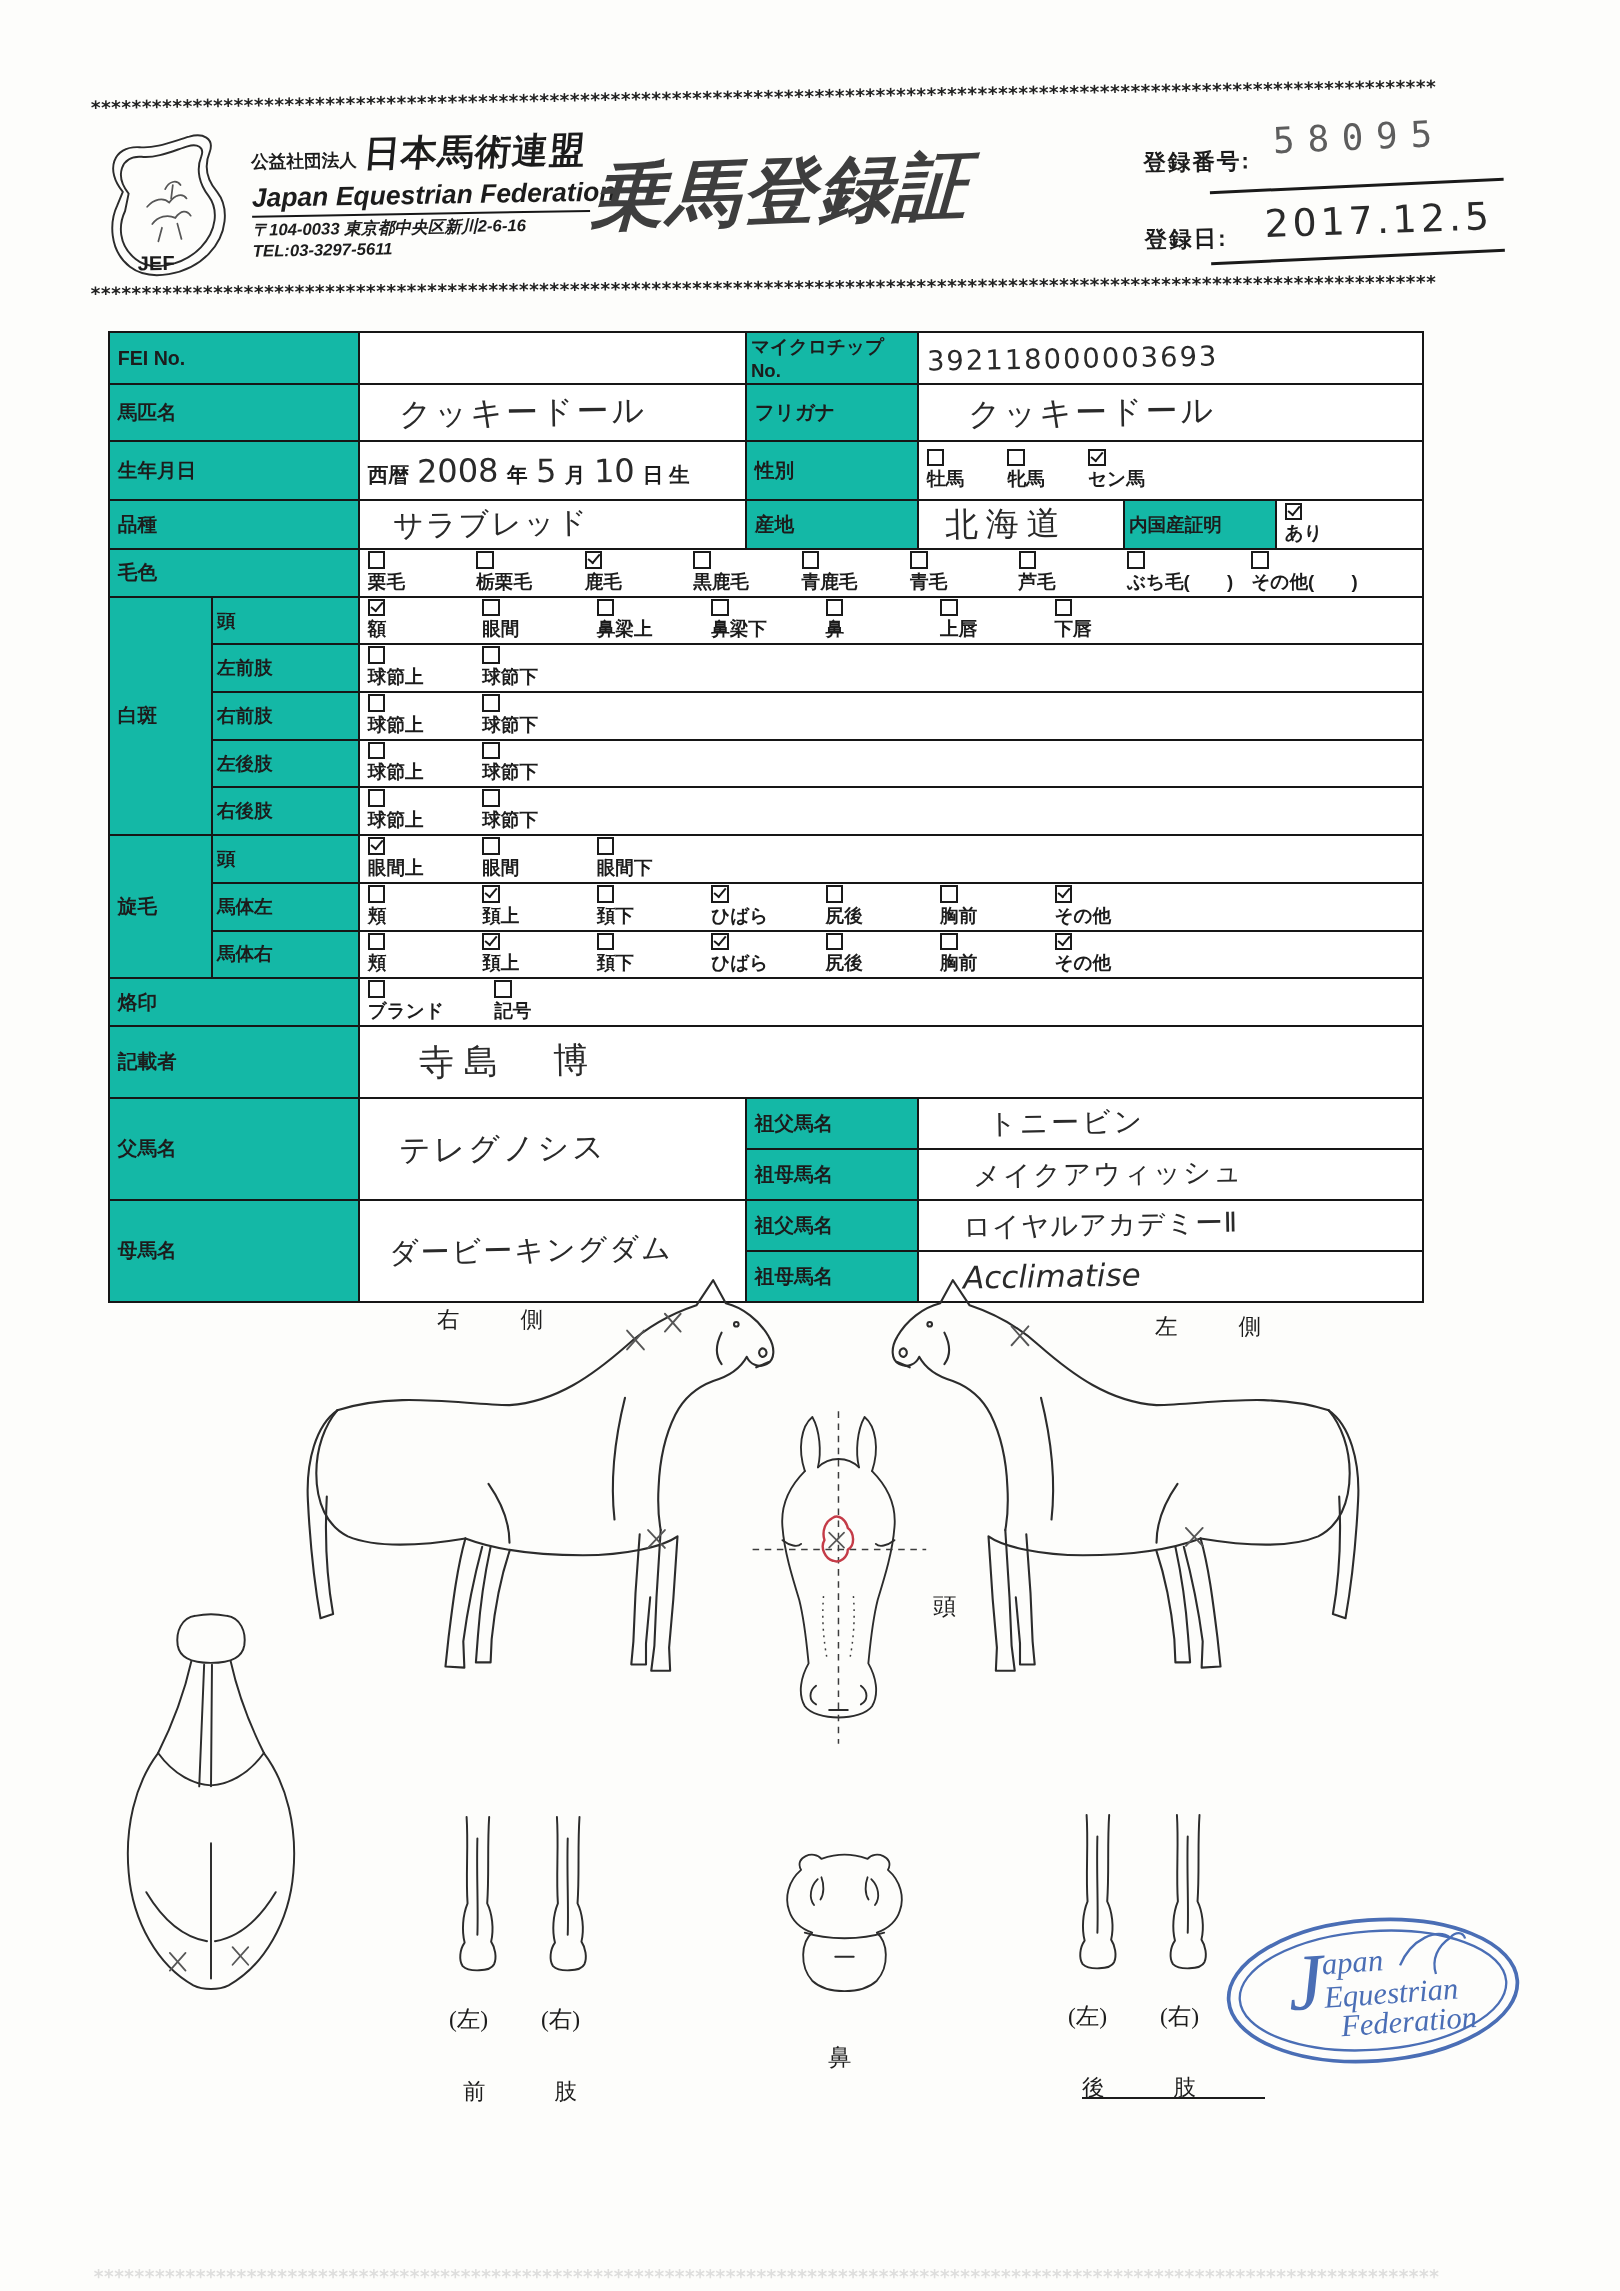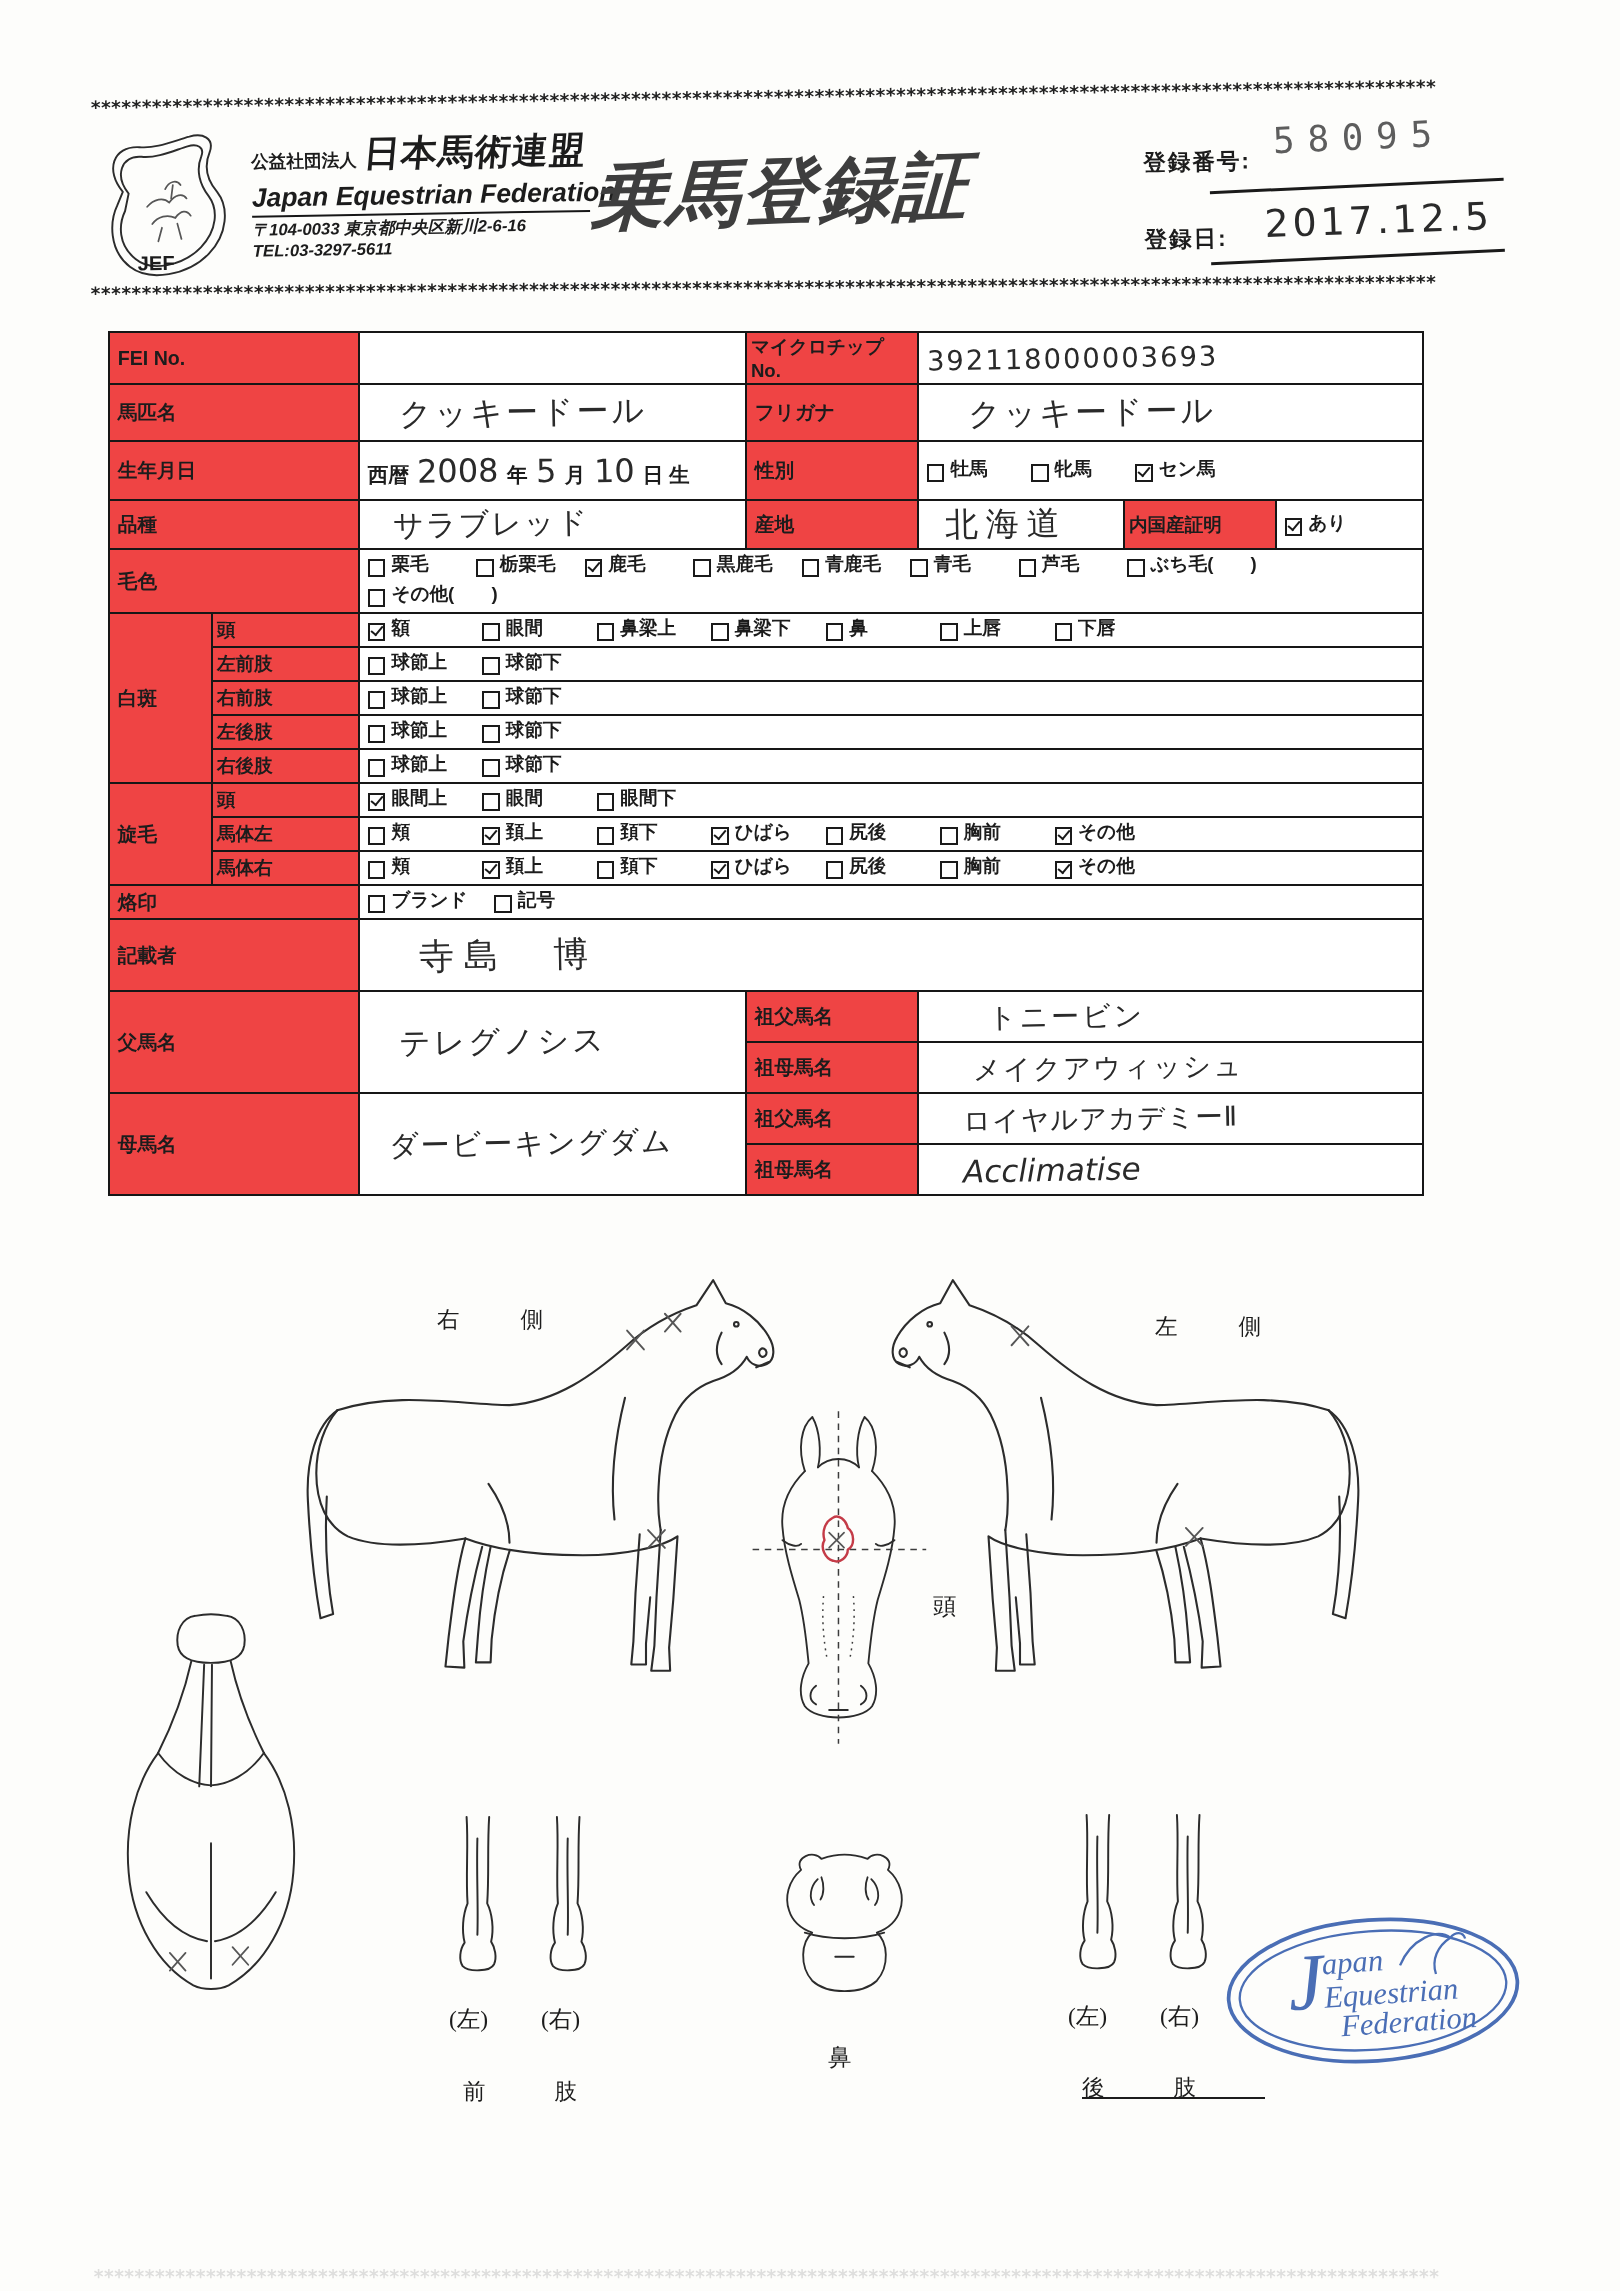--- a/index.html
+++ b/index.html
@@ -22,24 +22,24 @@
              transform:rotate(-1deg) skewX(-4deg);white-space:nowrap;}
   .reg-label{font-size:22.5px;font-weight:bold;letter-spacing:2px;}
   .reg-no{font-family:"DejaVu Sans Mono",monospace;font-size:36px;letter-spacing:12.7px;color:#5d5d5d;
           transform:rotate(-1.5deg);}
   .reg-underline{width:294px;border-bottom:3.4px solid #1a1a1a;transform:rotate(-1.6deg);}
   .hand{font-family:"DejaVu Sans",sans-serif;color:#2a2a2a;transform:rotate(-1deg);display:inline-block;}
   .hand-lg{font-size:32px;letter-spacing:2.9px;}
   
   table.form{border-collapse:collapse;table-layout:fixed;width:1313px;border:2.9px solid #141414;background:#fff;}
   table.form td{border:2px solid #161616;padding:1px 7.8px;vertical-align:middle;overflow:hidden;}
-  td.lab{background:#ef4444;font-weight:bold;font-size:19.6px;}
+  td.lab{background:#14b8a6;font-weight:bold;font-size:19.6px;}
   td.lab.sm{font-size:18.6px;padding:1px 3.9px;}
   td.val{background:#fff;}
-  .opt{display:inline-flex;align-items:flex-end;margin-right:13.7px;}
+  .opt{display:inline-flex;align-items:flex-start;margin-right:13.7px;flex-direction:column;}
   .opt .lbl{font-weight:bold;font-size:18.6px;white-space:nowrap;}
   .opt.g{width:110px;margin-right:0;}
   .opt.c{width:104px;margin-right:0;}
   .opt.sx{margin-right:39px;}
   .cbox{display:inline-block;width:13.7px;height:13.7px;border:2.4px solid #1a1a1a;background:#fff;
         position:relative;margin-right:5.9px;flex:0 0 auto;}
   .cbox[data-checked="true"]::after{content:"";position:absolute;left:1px;top:1px;width:9.8px;height:4.9px;
         border-left:2.5px solid #1a1a1a;border-bottom:2.5px solid #1a1a1a;transform:rotate(-50deg);}
   .birth-print{font-weight:bold;font-size:20.6px;}
   

